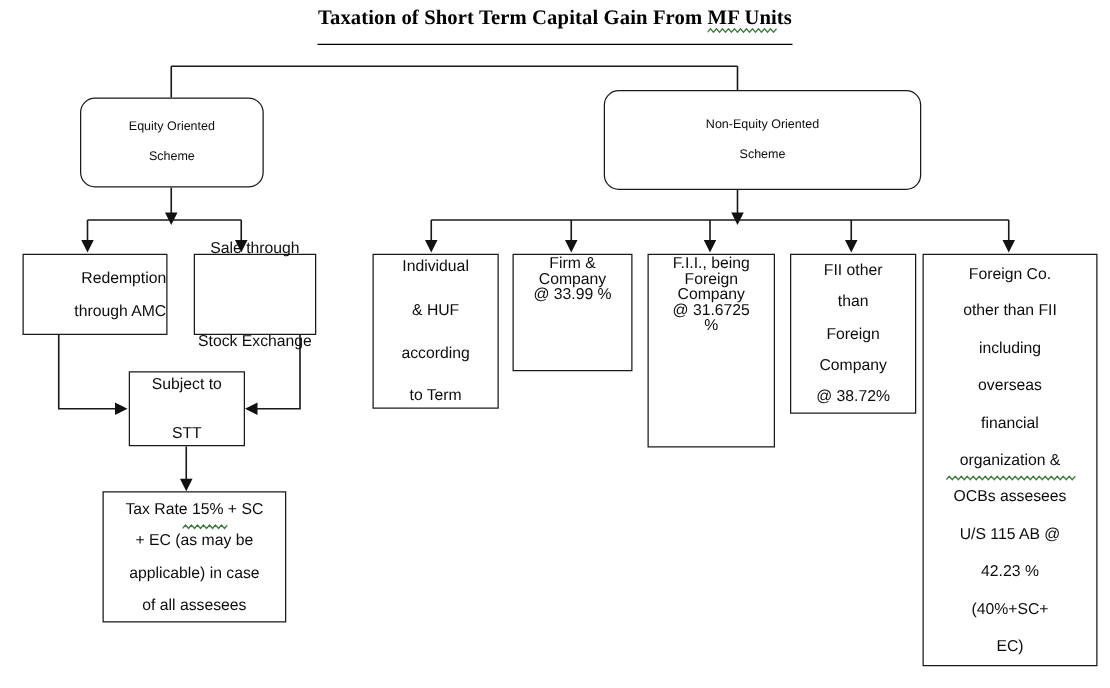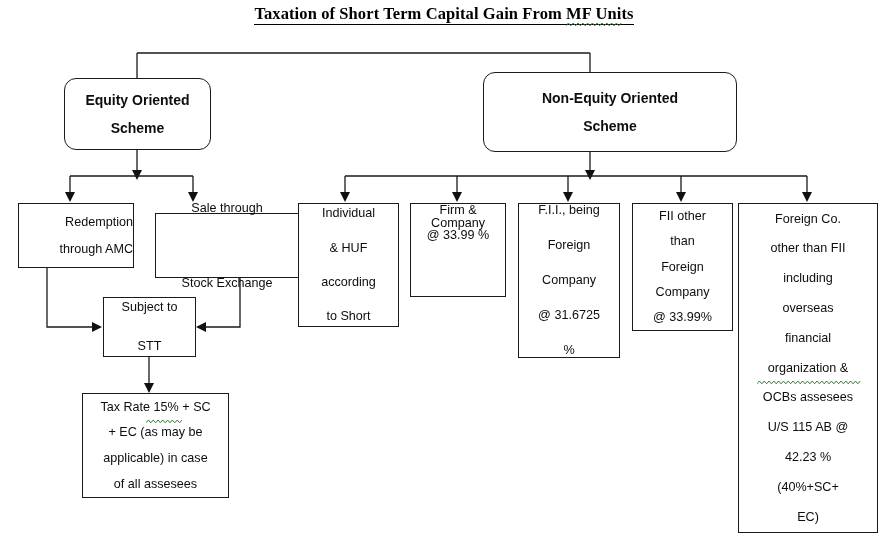--- a/index.html
+++ b/index.html
@@ -15,21 +15,21 @@
   .title{
     position:absolute;
     left:0;right:0;top:4px;
     text-align:center;
     font-family:"Liberation Serif", serif;
     font-weight:bold;
     font-size:16.5px;
     color:#000;
     letter-spacing:.1px;
   }
-  .title .u{ border-bottom:1.6px solid #000; padding-bottom:1px; }
+  .title .u{ border-bottom:1.6px solid #000; padding-bottom:12px; }
   .title-squig{
     position:absolute;
     top:22px;
     left:566px;
     width:56px;height:5px;
   }
 
   
   .box{
     position:absolute;
@@ -41,22 +41,22 @@
     flex-direction:column;
     align-items:center;
     justify-content:center;
     text-align:center;
     font-size:12.6px;
     line-height:1.0;
   }
   .box .ln{ display:block; white-space:nowrap; }
   .rounded{
     border-radius:12px;
-    font-weight:bold;
-    font-size:14px;
+    font-weight:normal;
+    font-size:10px;
   }
   .rounded .ln{ margin:7px 0; }
   .plain .ln{ margin:0; }
 
   
   svg.wires{
     position:absolute;left:0;top:0;
     width:888px;height:550px;
     pointer-events:none;
   }
@@ -123,21 +123,21 @@
   <div class="box rounded" style="left:483px;top:72px;width:254px;height:80px;">
     <span class="ln">Non-Equity Oriented</span>
     <span class="ln">Scheme</span>
   </div>
 
   <div class="box plain" style="left:18px;top:203px;width:116px;height:65px;align-items:flex-end;">
     <span class="ln" style="margin-bottom:14px;">Redemption</span>
     <span class="ln">through AMC</span>
   </div>
 
-  <div class="box plain" style="left:155px;top:213px;width:144px;height:65px;gap:48px;">
+  <div class="box plain" style="left:155px;top:203px;width:98px;height:65px;gap:48px;">
     <span class="ln" style="margin-bottom:14px;">Sale through</span>
     <span class="ln">Stock Exchange</span>
   </div>
 
   <div class="box plain" style="left:103px;top:297px;width:93px;height:60px;">
     <span class="ln" style="margin-bottom:26px;">Subject to</span>
     <span class="ln">STT</span>
   </div>
 
   <div class="box plain" style="left:82px;top:393px;width:147px;height:105px;justify-content:space-around;">
@@ -147,43 +147,43 @@
     </svg>
     <span class="ln">+ EC (as may be</span>
     <span class="ln">applicable) in case</span>
     <span class="ln">of  all assesees</span>
   </div>
 
   <div class="box plain" style="left:298px;top:203px;width:101px;height:124px;justify-content:space-around;gap:15px;">
     <span class="ln">Individual</span>
     <span class="ln">&amp; HUF</span>
     <span class="ln">according</span>
-    <span class="ln">to Short</span>
+    <span class="ln">to Term</span>
   </div>
 
   <div class="box plain" style="left:410px;top:203px;width:96px;height:94px;justify-content:flex-start;">
     <span class="ln">Firm &amp;</span>
     <span class="ln">Company</span>
     <span class="ln">@ 33.99 %</span>
   </div>
 
-  <div class="box plain" style="left:518px;top:203px;width:102px;height:155px;justify-content:space-between;">
+  <div class="box plain" style="left:518px;top:203px;width:102px;height:155px;justify-content:flex-start;">
     <span class="ln">F.I.I., being</span>
     <span class="ln">Foreign</span>
     <span class="ln">Company</span>
     <span class="ln">@ 31.6725</span>
     <span class="ln">%</span>
   </div>
 
   <div class="box plain" style="left:632px;top:203px;width:101px;height:128px;justify-content:space-around;">
     <span class="ln">FII other</span>
     <span class="ln">than</span>
     <span class="ln">Foreign</span>
     <span class="ln">Company</span>
-    <span class="ln">@ 33.99%</span>
+    <span class="ln">@ 38.72%</span>
   </div>
 
   <div class="box plain" style="left:738px;top:203px;width:140px;height:330px;justify-content:space-around;">
     <span class="ln">Foreign Co.</span>
     <span class="ln">other than FII</span>
     <span class="ln">including</span>
     <span class="ln">overseas</span>
     <span class="ln">financial</span>
     <span class="ln">organization  &amp;</span>
     <svg class="squig" style="position:absolute;left:18px;top:176px;width:104px;height:5px;" viewBox="0 0 104 5" preserveAspectRatio="none">

